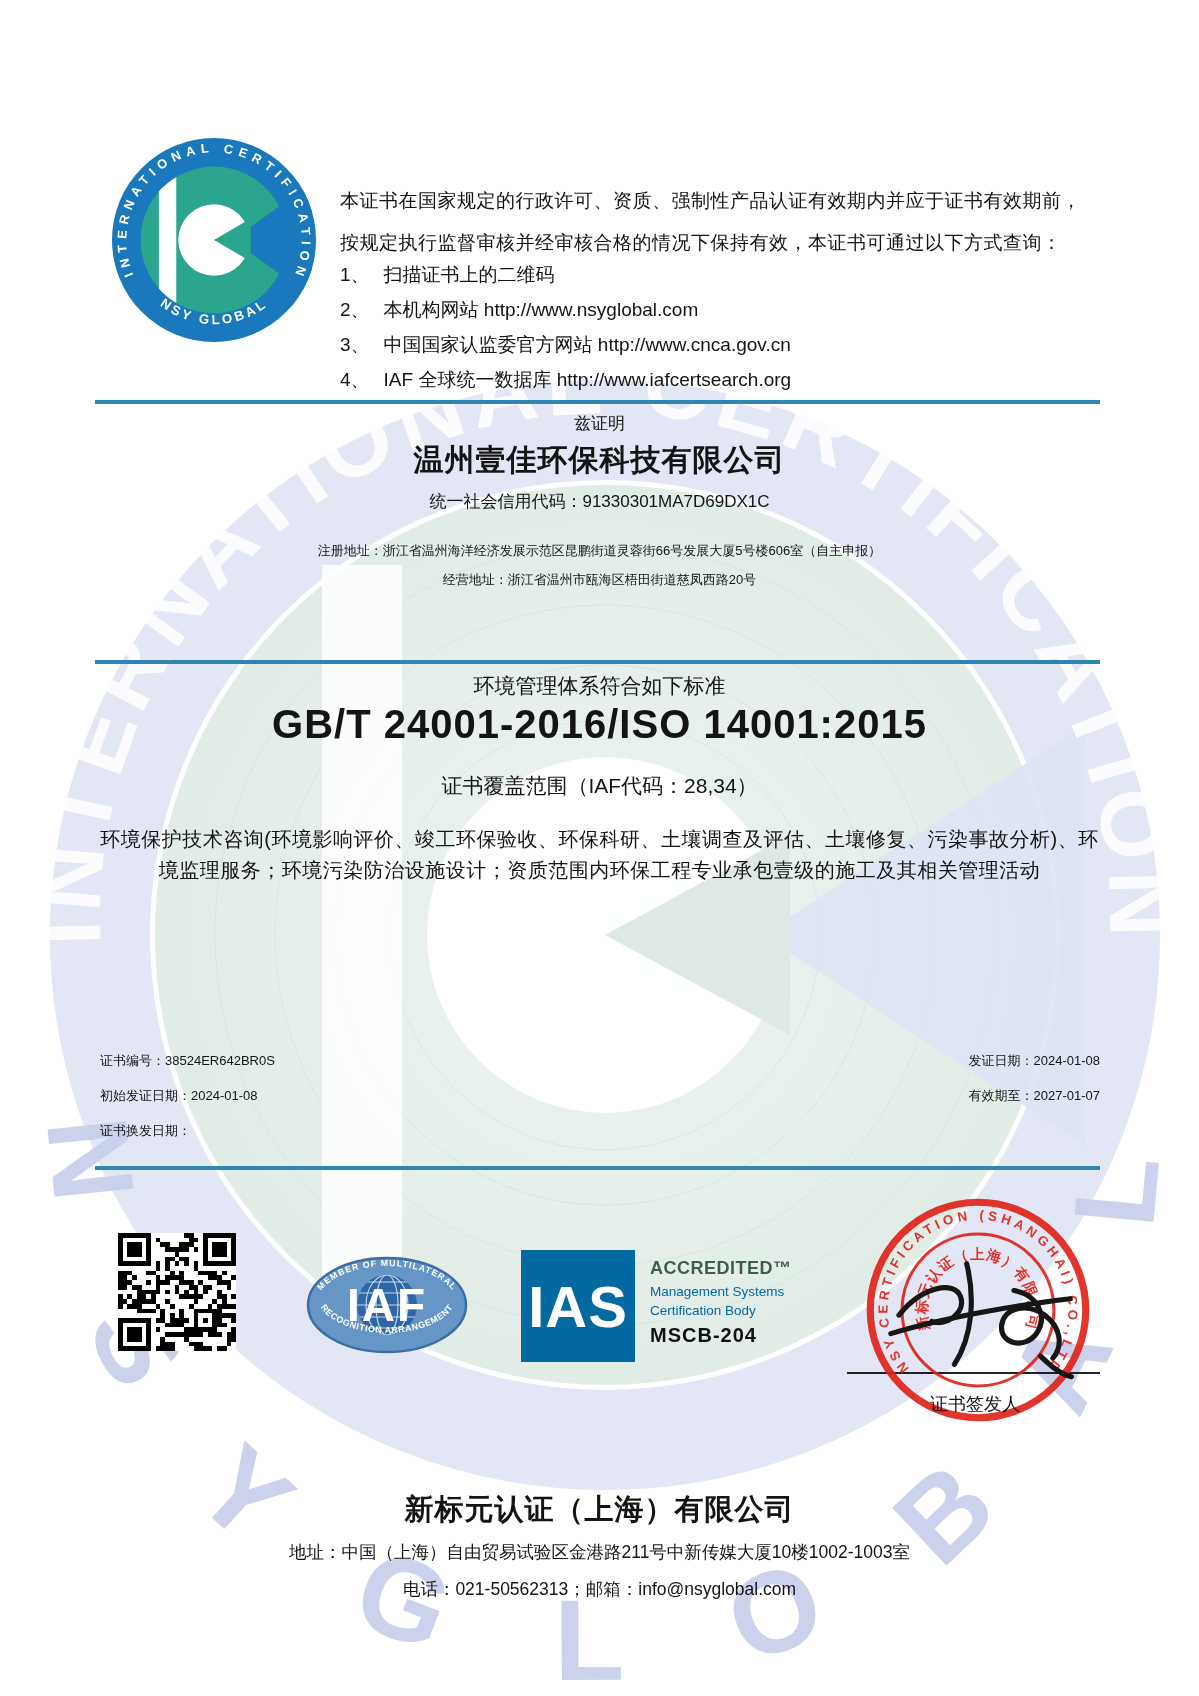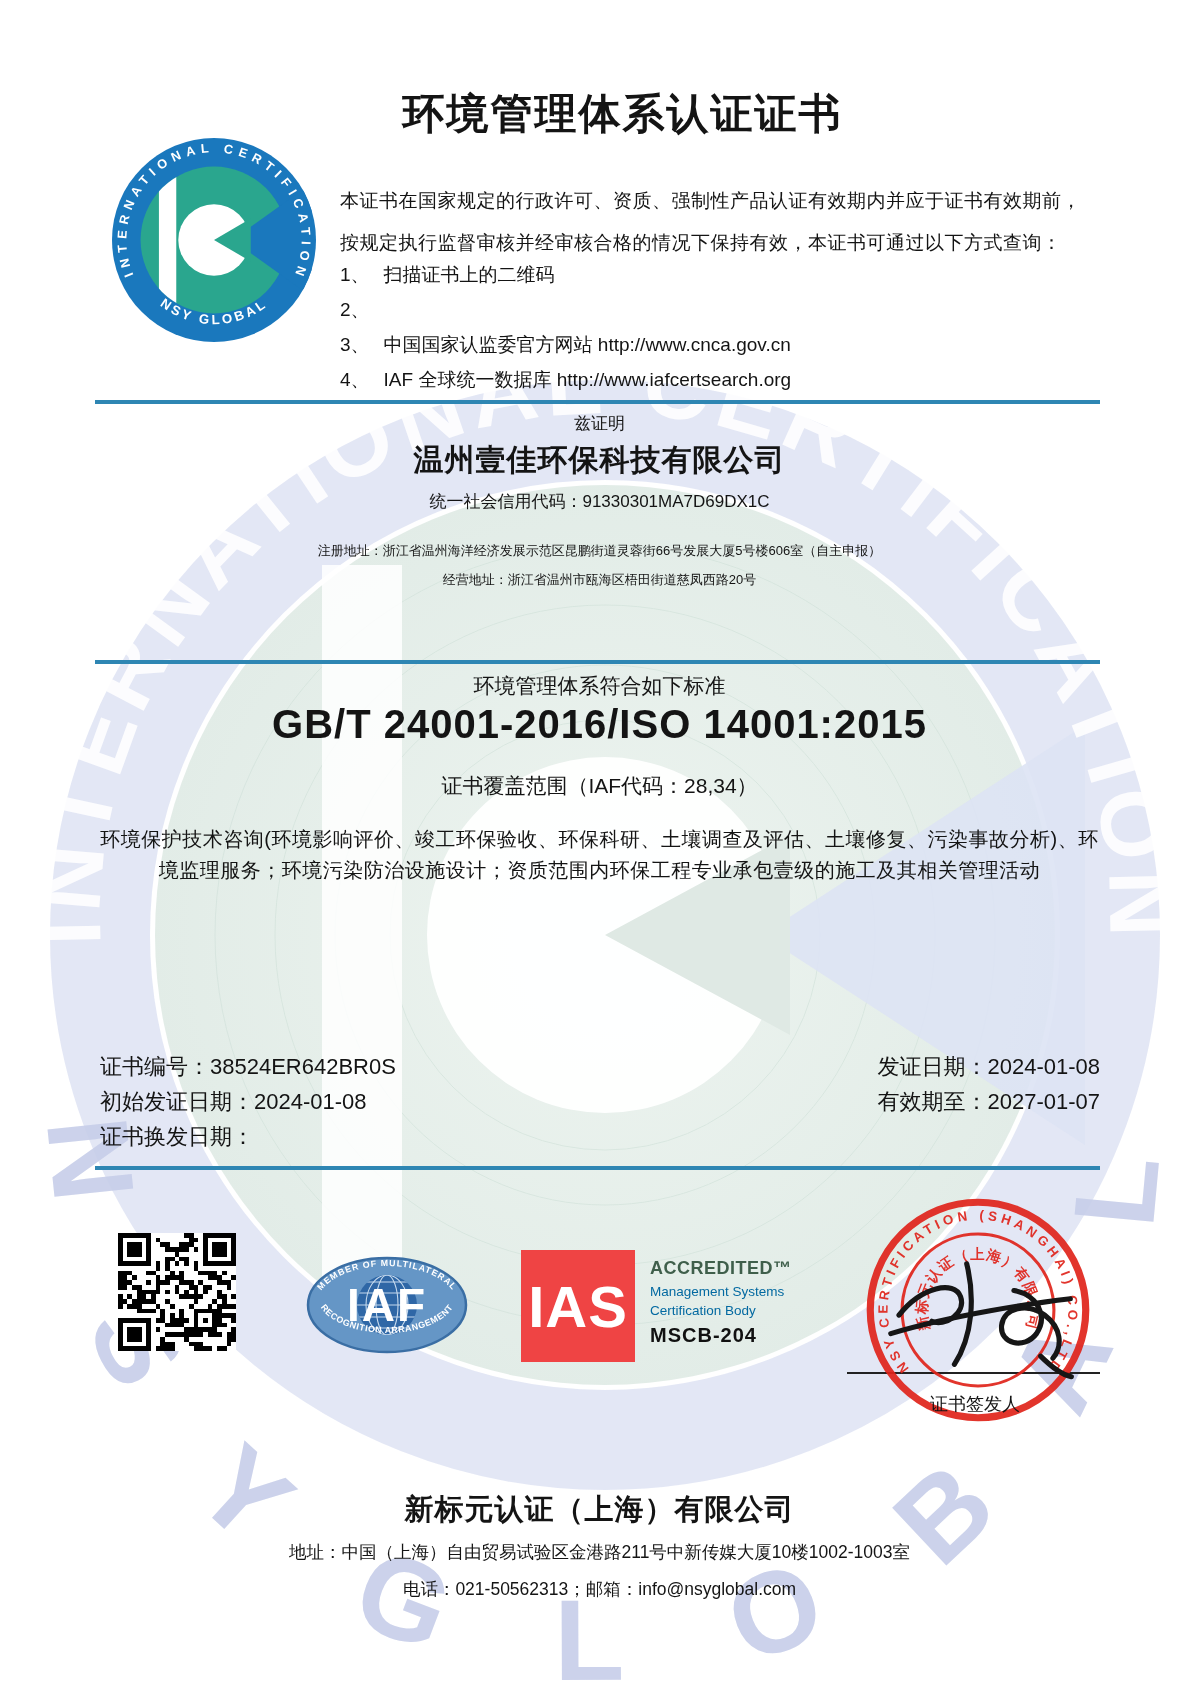--- a/index.html
+++ b/index.html
@@ -12,24 +12,24 @@
   .intro-line{left:340px;width:745px;font-size:19px;letter-spacing:0.5px;}
   .q-item{left:340px;font-size:19px;display:flex;gap:14px;}
   .rule{left:95px;width:1005px;height:4px;background:#2e86b3;}
   .ctr{left:0;width:1199px;text-align:center;}
   .company{font-size:30px;font-weight:bold;letter-spacing:1px;}
   .code-line{font-size:17px;}
   .addr{font-size:13px;}
   .std-head{font-size:21px;}
   .std-code{font-size:40px;font-weight:bold;letter-spacing:1px;}
   .scope{font-size:20px;letter-spacing:0.5px;}
-  .det{font-size:22px;}
+  .det{font-size:13px;}
   .det-l{left:100px;}
   .det-r{right:99px;text-align:right;}
-  .ias-box{left:521px;top:1250px;width:114px;height:112px;background:#ef4444;
+  .ias-box{left:521px;top:1250px;width:114px;height:112px;background:#0369a1;
            display:flex;align-items:center;justify-content:center;}
   .ias-box span{color:#fff;font-size:58px;font-weight:bold;letter-spacing:1px;}
   .acc{left:650px;color:#3f5f4b;font-size:18px;font-weight:bold;letter-spacing:0.5px;}
   .acc-sub{left:650px;color:#0369a1;font-size:13.5px;}
   .acc-mscb{left:650px;color:#111;font-size:20px;font-weight:bold;letter-spacing:1px;}
   .sig-line{left:847px;top:1372px;width:253px;height:2px;background:#222;}
   .signer{left:850px;top:1392px;width:250px;text-align:center;font-size:18px;}
   .f-company{font-size:29px;font-weight:bold;letter-spacing:1px;}
   .f-line{font-size:17.5px;}
 </style>
@@ -62,21 +62,20 @@
     <text font-family="Liberation Sans, sans-serif" font-size="92" font-weight="bold" fill="#ffffff" opacity="0.9" letter-spacing="8">
       <textPath href="#wmTop" startOffset="50%" text-anchor="middle" textLength="1640">INTERNATIONAL CERTIFICATION</textPath>
     </text>
     <text font-family="Liberation Sans, sans-serif" font-size="115" font-weight="bold" fill="#c7cee9" opacity="0.9" letter-spacing="38">
       <textPath href="#wmBot" startOffset="50%" text-anchor="middle" textLength="1750">N S Y  G L O B A L</textPath>
     </text>
   </svg>
 
   <div class="content">
 
-    <div class="abs title">环境管理体系认证证书</div>
 
     <svg class="abs" style="left:112px;top:138px;" width="204" height="204" viewBox="0 0 200 200">
       <defs>
         <clipPath id="logoInner">
             <circle cx="100" cy="100" r="72"></circle>
           </clipPath>
         <clipPath id="logoOuter">
             <circle cx="100" cy="100" r="100"></circle>
           </clipPath>
         <path id="logoTopArc" d="M25.5,143 A86,86 0 1 1 174.5,143" fill="none"></path>
@@ -102,20 +101,21 @@
 
     <div class="abs intro-line" style="top:188px;">本证书在国家规定的行政许可、资质、强制性产品认证有效期内并应于证书有效期前，</div>
     <div class="abs intro-line" style="top:230px;">按规定执行监督审核并经审核合格的情况下保持有效，本证书可通过以下方式查询：</div>
 
     <div class="abs q-item" style="top:262px;">
       <span>1、</span>
       <span>扫描证书上的二维码</span>
     </div>
     <div class="abs q-item" style="top:297px;">
       <span>2、</span>
+      <span>本机构网站 http://www.nsyglobal.com</span>
     </div>
     <div class="abs q-item" style="top:332px;">
       <span>3、</span>
       <span>中国国家认监委官方网站 http://www.cnca.gov.cn</span>
     </div>
     <div class="abs q-item" style="top:367px;">
       <span>4、</span>
       <span>IAF 全球统一数据库 http://www.iafcertsearch.org</span>
     </div>
 

